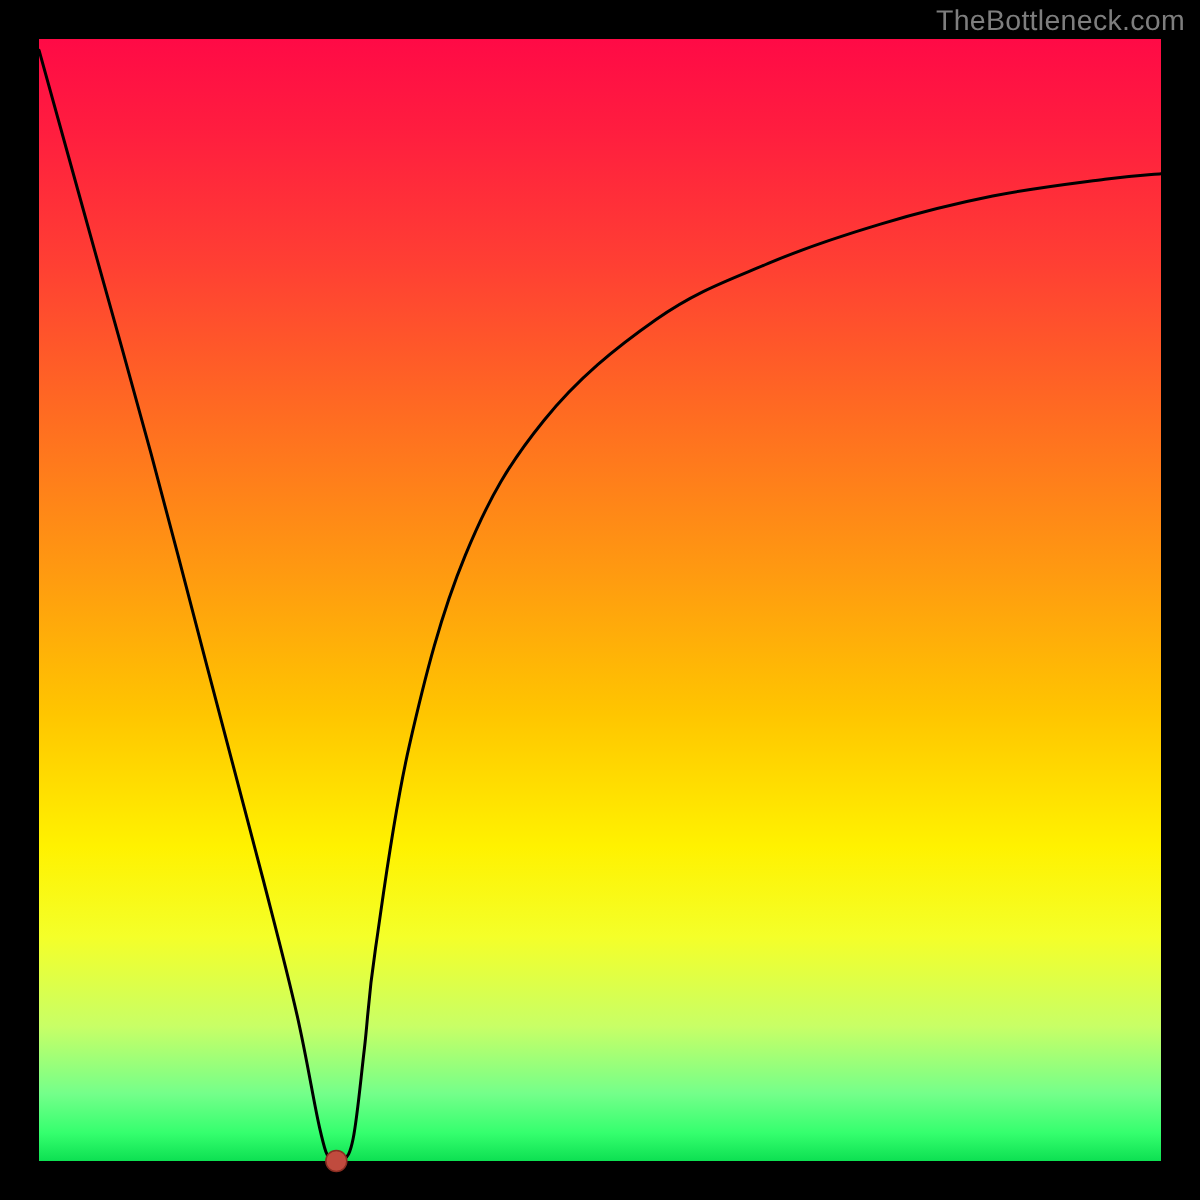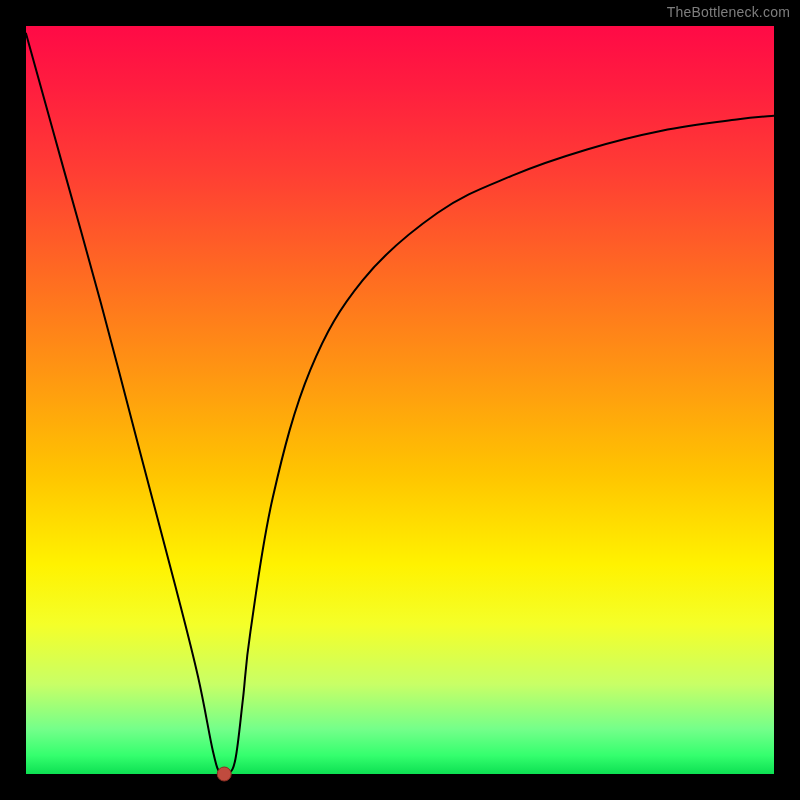--- a/index.html
+++ b/index.html
@@ -58,21 +58,21 @@
   .minimum-dot {
     fill: #c04b3e;
     stroke: #8a2e22;
     stroke-width: 1px;
   }
   .watermark {
     position: absolute;
     top: 4px;
     right: 10px;
     color: #7e7e7e;
-    font-size: 14px;
+    font-size: 19px;
     font-weight: 500;
     letter-spacing: 0.2px;
     user-select: none;
   }
 </style>
 </head>
 <body>
 
 <div class="chart-container">
 

